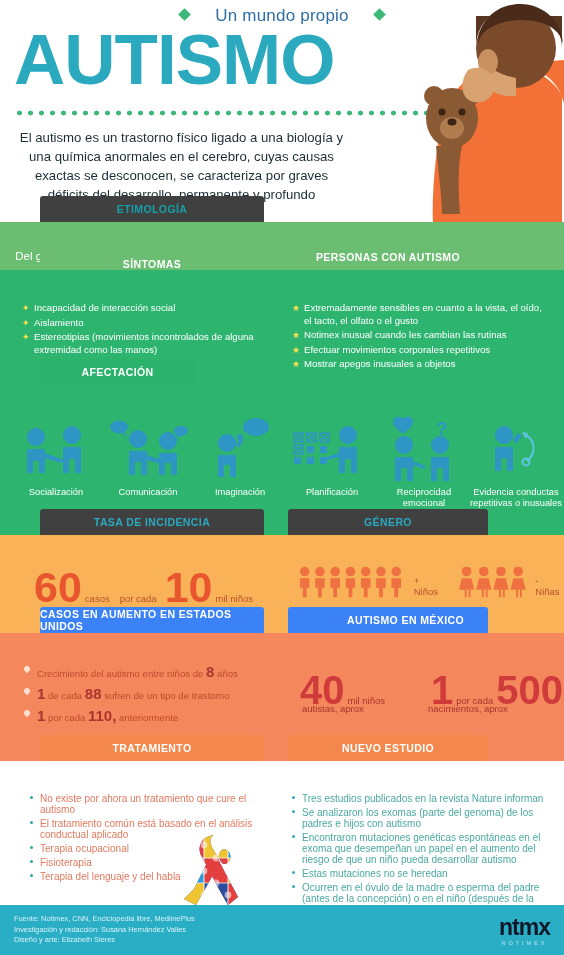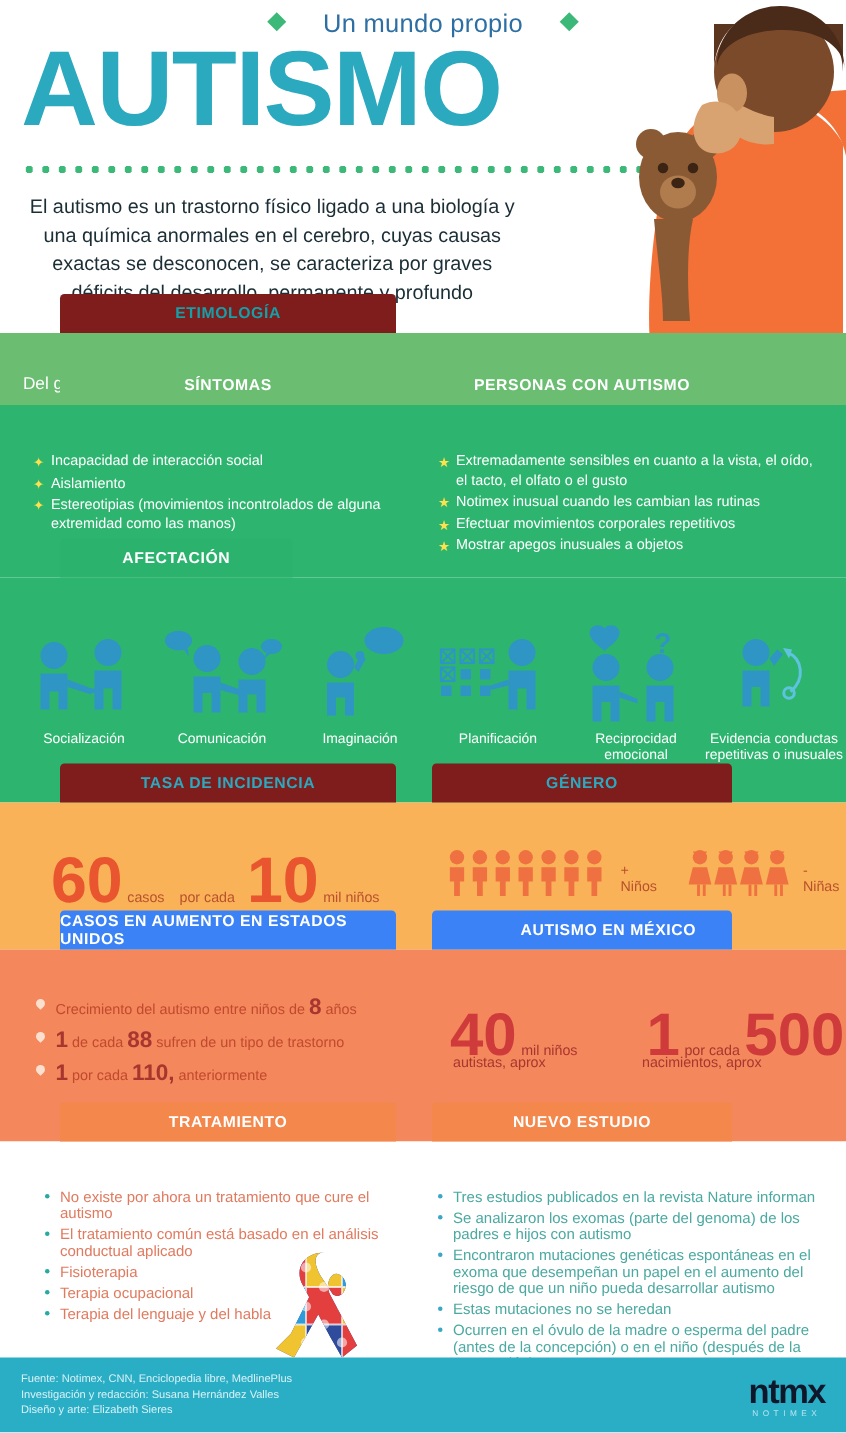--- a/index.html
+++ b/index.html
@@ -31,21 +31,21 @@
 
   
   .band { position: relative; }
   .band-etim { background: #6bbd72; height: 48px; }
   .band-sint { background: #2db56f; height: 115px; }
   .band-afec { background: #2db56f; height: 150px; }
 
   .tab { position: absolute; height: 26px; border-radius: 3px 3px 0 0;
          display: flex; align-items: center; justify-content: center;
          font-size: 10.5px; font-weight: bold; letter-spacing: .4px; }
-  .tab-white { background: #7f1d1d; color: #14a0a8; text-align: center; }
+  .tab-white { background: #404040; color: #14a0a8; text-align: center; }
   .tab-lgreen { background: #6bbd72; color: #ffffff; }
   .tab-dgreen { background: #2db56f; color: #ffffff; }
   .tab-orange { background: #3b82f6; color: #ffffff; }
   .tab-orange2 { background: #f4874b; color: #ffffff; }
 
   .etim-text { position: absolute; top: 28px; left: 0; width: 272px; text-align: center;
                font-size: 11.5px; color: #ffffff; }
 
   .list { list-style: none; }
   .list li { position: relative; padding-left: 12px; margin-bottom: 2px;
@@ -138,21 +138,21 @@
   </div>
 
   <div class="band band-etim">
     <div class="tab tab-white" style="left:40px; top:-26px; width:224px;">
       <span>ETIMOLOGÍA</span>
     </div>
     <div class="etim-text">Del griego auto-, de autós, "propio, uno mismo"</div>
   </div>
 
   <div class="band band-sint">
-    <div class="tab tab-lgreen" style="left:40px; top:-26px; width:224px;">
+    <div class="tab tab-lgreen" style="left:40px; top:-26px; width:224px;align-items:flex-end;">
       <span>SÍNTOMAS</span>
     </div>
     <div class="tab tab-lgreen" style="left:288px; top:-26px; width:200px;">
       <span>PERSONAS CON AUTISMO</span>
     </div>
 
     <ul class="list" style="position:absolute; left:22px; top:32px; width:248px;">
       <li><span class="bul">✦</span><span>Incapacidad de interacción social</span></li>
       <li><span class="bul">✦</span><span>Aislamiento</span></li>
       <li><span class="bul">✦</span><span>Estereotipias (movimientos incontrolados de alguna extremidad como las manos)</span></li>
@@ -410,22 +410,22 @@
     <div class="tab tab-orange2" style="left:40px; top:-26px; width:224px;">
       <span>TRATAMIENTO</span>
     </div>
     <div class="tab tab-orange2" style="left:288px; top:-26px; width:200px;">
       <span>NUEVO ESTUDIO</span>
     </div>
 
     <ul class="wlist pink" style="position:absolute; left:30px; top:32px; width:230px;">
       <li><span class="wbul"></span><span>No existe por ahora un tratamiento que cure el autismo</span></li>
       <li><span class="wbul"></span><span>El tratamiento común está basado en el análisis conductual aplicado</span></li>
+      <li><span class="wbul"></span><span>Terapia ocupacional</span></li>
       <li><span class="wbul"></span><span>Fisioterapia</span></li>
-      <li><span class="wbul"></span><span>Terapia ocupacional</span></li>
       <li><span class="wbul"></span><span>Terapia del lenguaje y del habla</span></li>
     </ul>
 
     <svg style="position:absolute; left:180px; top:72px;" width="72" height="74" viewBox="0 0 72 74">
       <defs>
         <clipPath id="rib">
           <path d="M36 2 C22 2 16 14 22 24 L40 58 L48 72 L58 64 L40 30 C36 22 42 12 48 18 C54 24 48 34 42 30 L34 18 C28 8 30 2 36 2 Z
                    M30 24 L14 56 L4 66 L16 72 L34 40 Z"></path>
         </clipPath>
       </defs>

